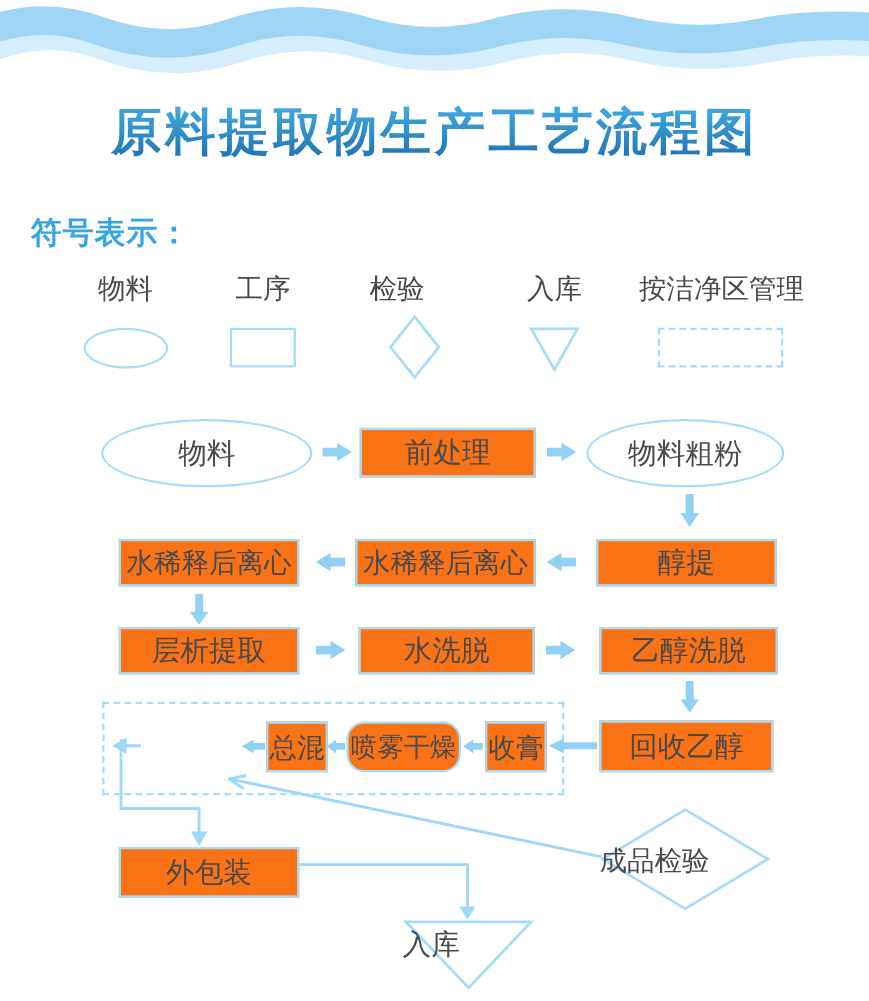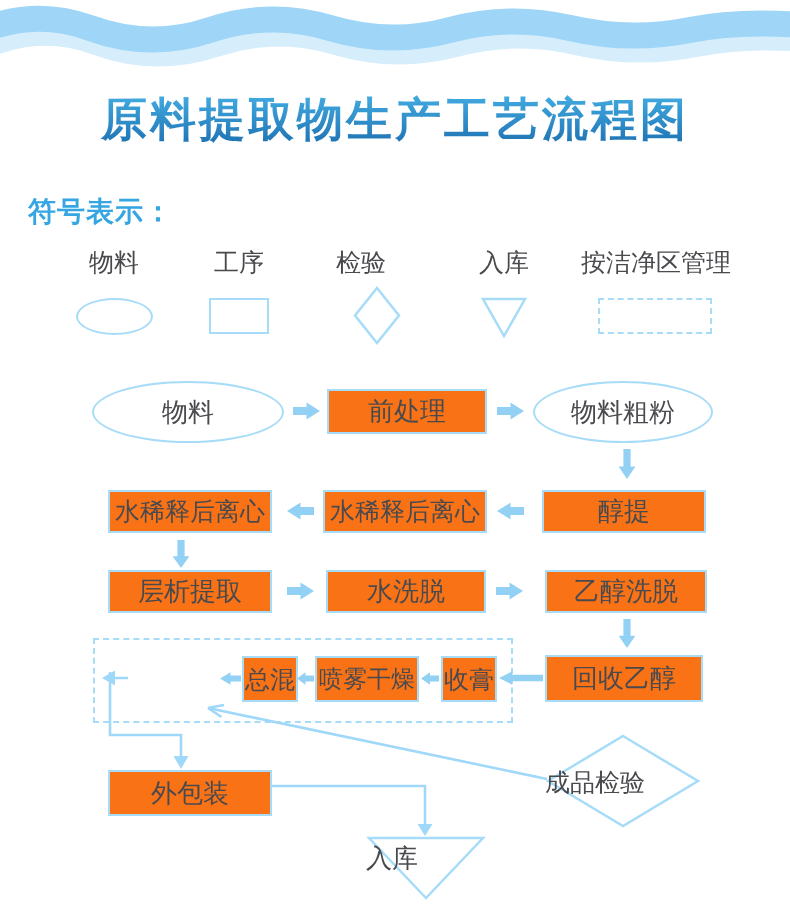--- a/index.html
+++ b/index.html
@@ -121,21 +121,21 @@
       <span>乙醇洗脱</span>
     </div>
   <div class="barrow ar-down" style="left:617px;top:619px;width:20px;height:29px;"></div>
 
   <div class="lshape dashed-outline" style="left:93px;top:638px;width:420px;height:85px;"></div>
   <div class="barrow ar-left" style="left:220px;top:671px;width:21px;height:15px;"></div>
   <div class="node node-rect f25" style="left:242px;top:656px;width:56px;height:46px;">
       <span>总混</span>
     </div>
   <div class="barrow ar-left" style="left:297px;top:671px;width:17px;height:15px;"></div>
-  <div class="node node-rect f24" style="left:315px;top:656px;width:104px;height:46px;">
+  <div class="node node-rect f24" style="left:315px;top:656px;width:104px;height:46px;border-radius:16px;">
       <span>喷雾干燥</span>
     </div>
   <div class="barrow ar-left" style="left:421px;top:671px;width:18px;height:15px;"></div>
   <div class="node node-rect f25" style="left:441px;top:656px;width:56px;height:46px;">
       <span>收膏</span>
     </div>
   <div class="barrow ar-left-long" style="left:499px;top:670px;width:44px;height:16px;"></div>
   <div class="node node-rect f26" style="left:108px;top:770px;width:164px;height:46px;">
       <span>外包装</span>
     </div>

